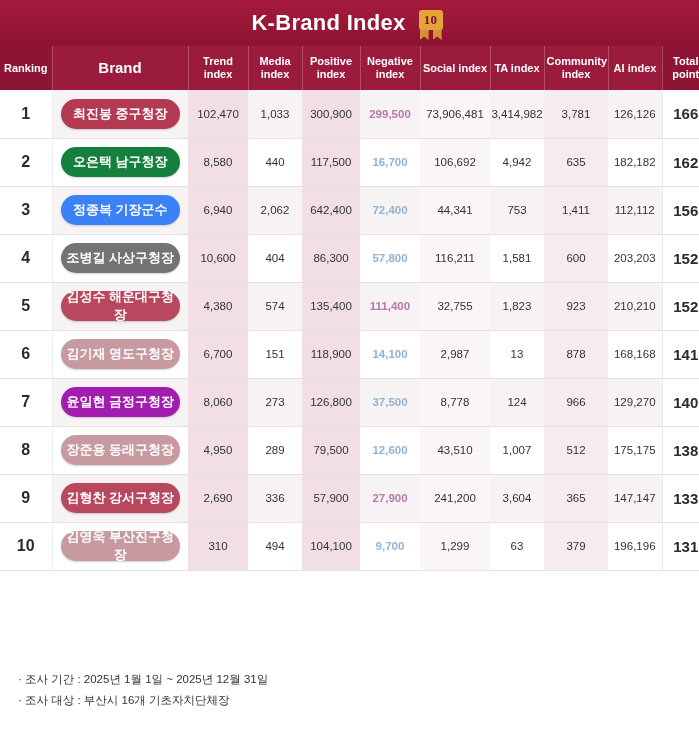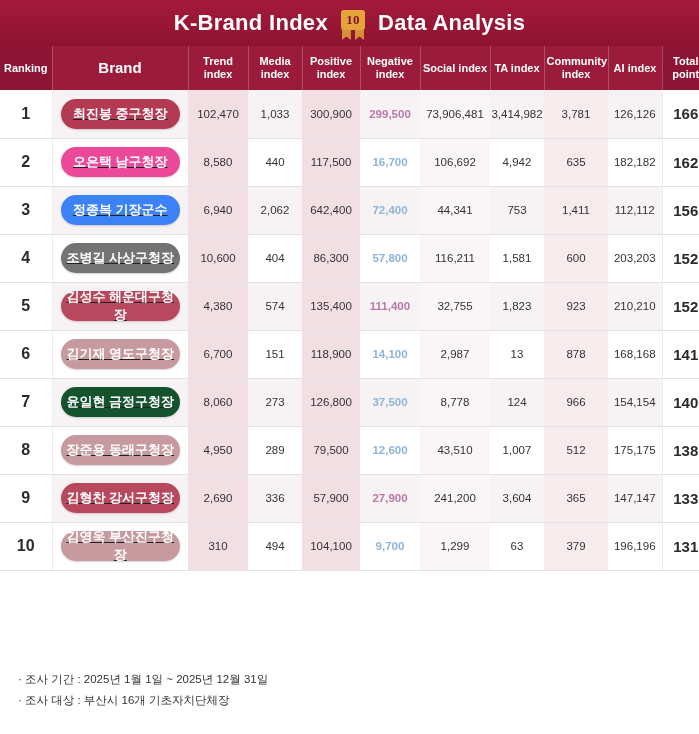--- a/index.html
+++ b/index.html
@@ -78,21 +78,21 @@
     text-align:center;
     font-size:11.5px;
     height:48px;
     border-bottom:1px solid #e2e2e2;
   }
   tbody tr td.rank {
     font-size:16px; font-weight:bold; color:#2b2b2b;
     background:#ffffff;
     border-right:1px solid #ededed;
   }
-  tbody tr td.brandcell { padding:4px 8px;text-decoration:underline; }
+  tbody tr td.brandcell { padding:4px 8px; }
   .pill {
     height:30px;
     border-radius:15px;
     display:flex; align-items:center; justify-content:center;
     color:#ffffff;
     font-size:13px;
     font-weight:bold;
     box-shadow:0 1px 2px rgba(0,0,0,0.18);
   }
   td.num { color:#333; }
@@ -145,21 +145,20 @@
 <div class="page">
 
   <div class="banner">
     <div class="banner-title">
       <span>K-Brand Index</span>
       <span class="logo10">
         <span class="tail-l"></span>
           <span class="tail-r"></span>
         <span class="ribbon">10</span>
       </span>
-      <span>Data Analysis</span>
     </div>
   </div>
 
   <table class="idx">
     <colgroup>
       <col style="width:52px">
         <col style="width:136px">
         <col style="width:60px">
         <col style="width:54px">
       <col style="width:58px">
@@ -197,21 +196,21 @@
           <td class="num neg" style="color: rgb(184, 120, 168);">299,500</td>
           <td class="num c-social">73,906,481</td>
           <td class="num">3,414,982</td>
           <td class="num c-comm">3,781</td>
           <td class="num">126,126</td>
           <td class="total">166</td>
         </tr>
         <tr>
           <td class="rank">2</td>
           <td class="brandcell">
-            <div class="pill" style="background: #ec4899;">오은택 남구청장</div>
+            <div class="pill" style="background: #15803d;">오은택 남구청장</div>
           </td>
           <td class="num c-trend">8,580</td>
           <td class="num">440</td>
           <td class="num c-pos">117,500</td>
           <td class="num neg" style="color: rgb(143, 180, 214);">16,700</td>
           <td class="num c-social">106,692</td>
           <td class="num">4,942</td>
           <td class="num c-comm">635</td>
           <td class="num">182,182</td>
           <td class="total">162</td>
@@ -272,30 +271,30 @@
           <td class="num neg" style="color: rgb(143, 180, 214);">14,100</td>
           <td class="num c-social">2,987</td>
           <td class="num">13</td>
           <td class="num c-comm">878</td>
           <td class="num">168,168</td>
           <td class="total">141</td>
         </tr>
         <tr>
           <td class="rank">7</td>
           <td class="brandcell">
-            <div class="pill" style="background: #14532d; text-align: center;">윤일현 금정구청장</div>
+            <div class="pill" style="background: #a21caf; text-align: center;">윤일현 금정구청장</div>
           </td>
           <td class="num c-trend">8,060</td>
           <td class="num">273</td>
           <td class="num c-pos">126,800</td>
           <td class="num neg" style="color: rgb(143, 180, 214);">37,500</td>
           <td class="num c-social">8,778</td>
           <td class="num">124</td>
           <td class="num c-comm">966</td>
-          <td class="num">154,154</td>
+          <td class="num">129,270</td>
           <td class="total">140</td>
         </tr>
         <tr>
           <td class="rank">8</td>
           <td class="brandcell">
             <div class="pill" style="background: rgb(199, 154, 160);">장준용 동래구청장</div>
           </td>
           <td class="num c-trend">4,950</td>
           <td class="num">289</td>
           <td class="num c-pos">79,500</td>

